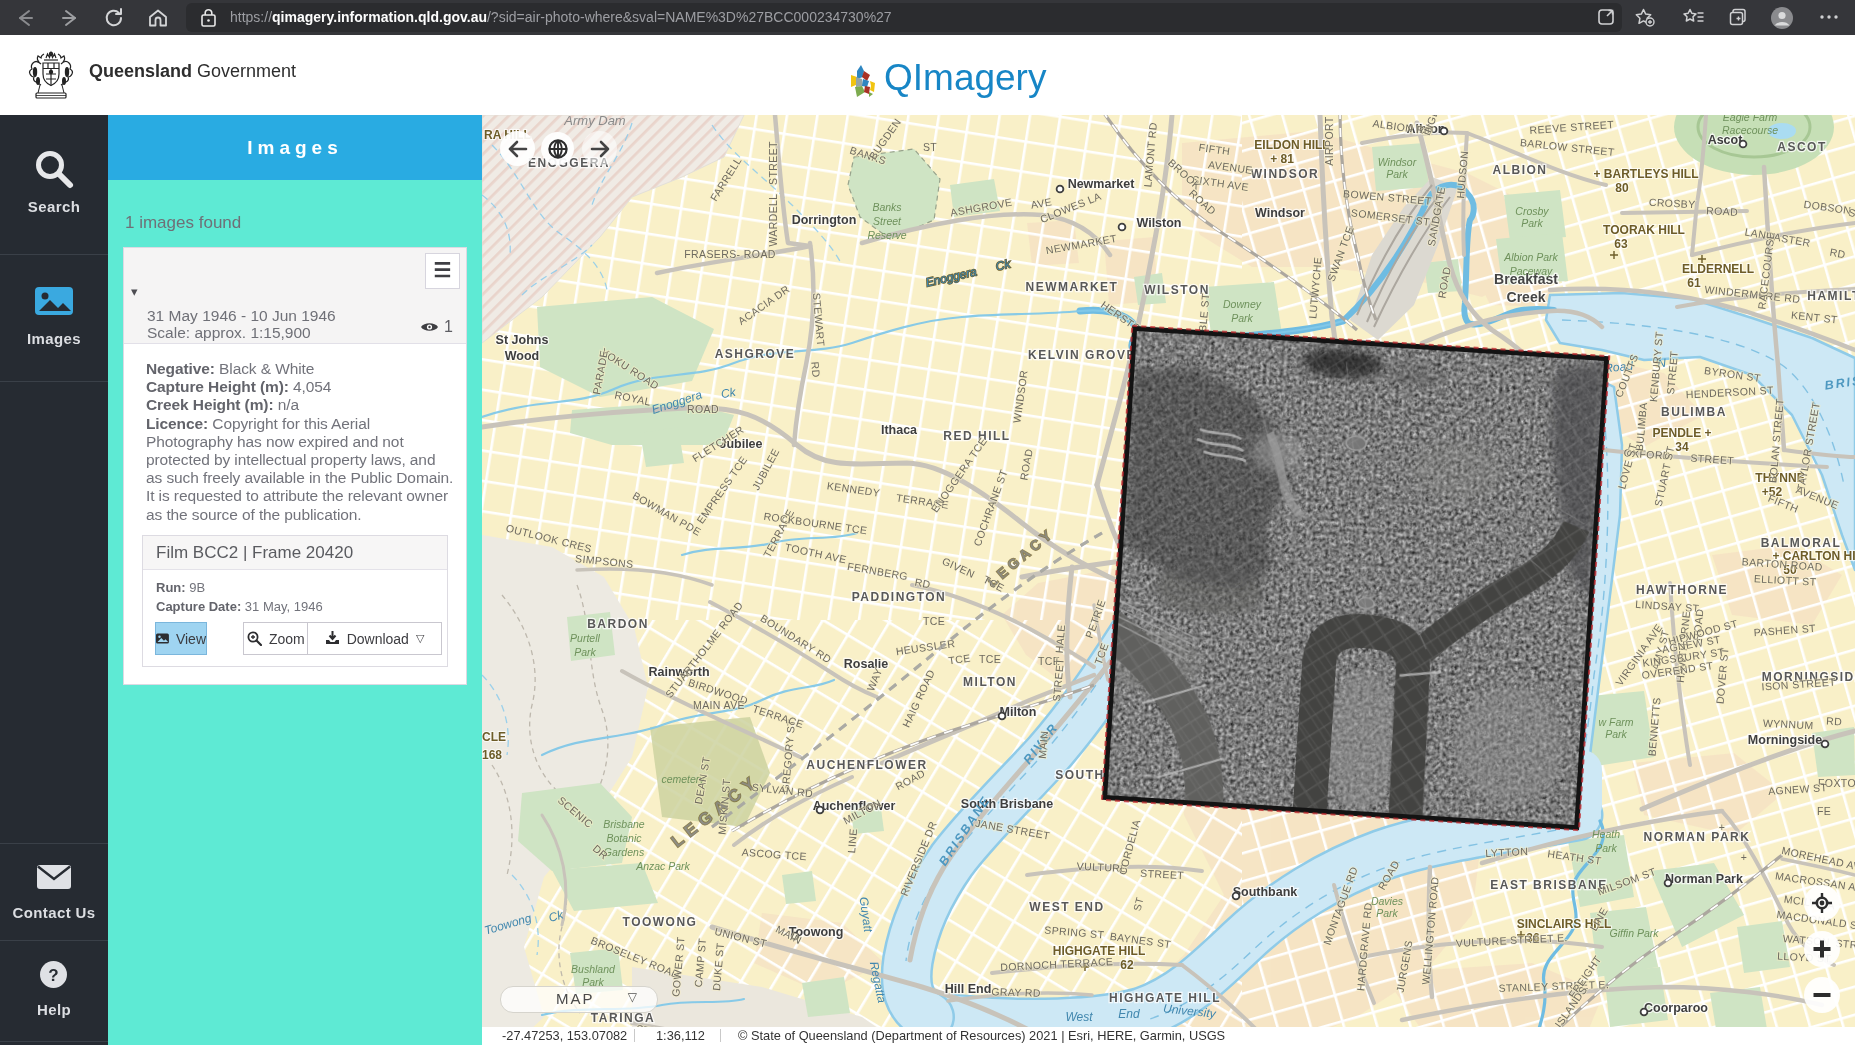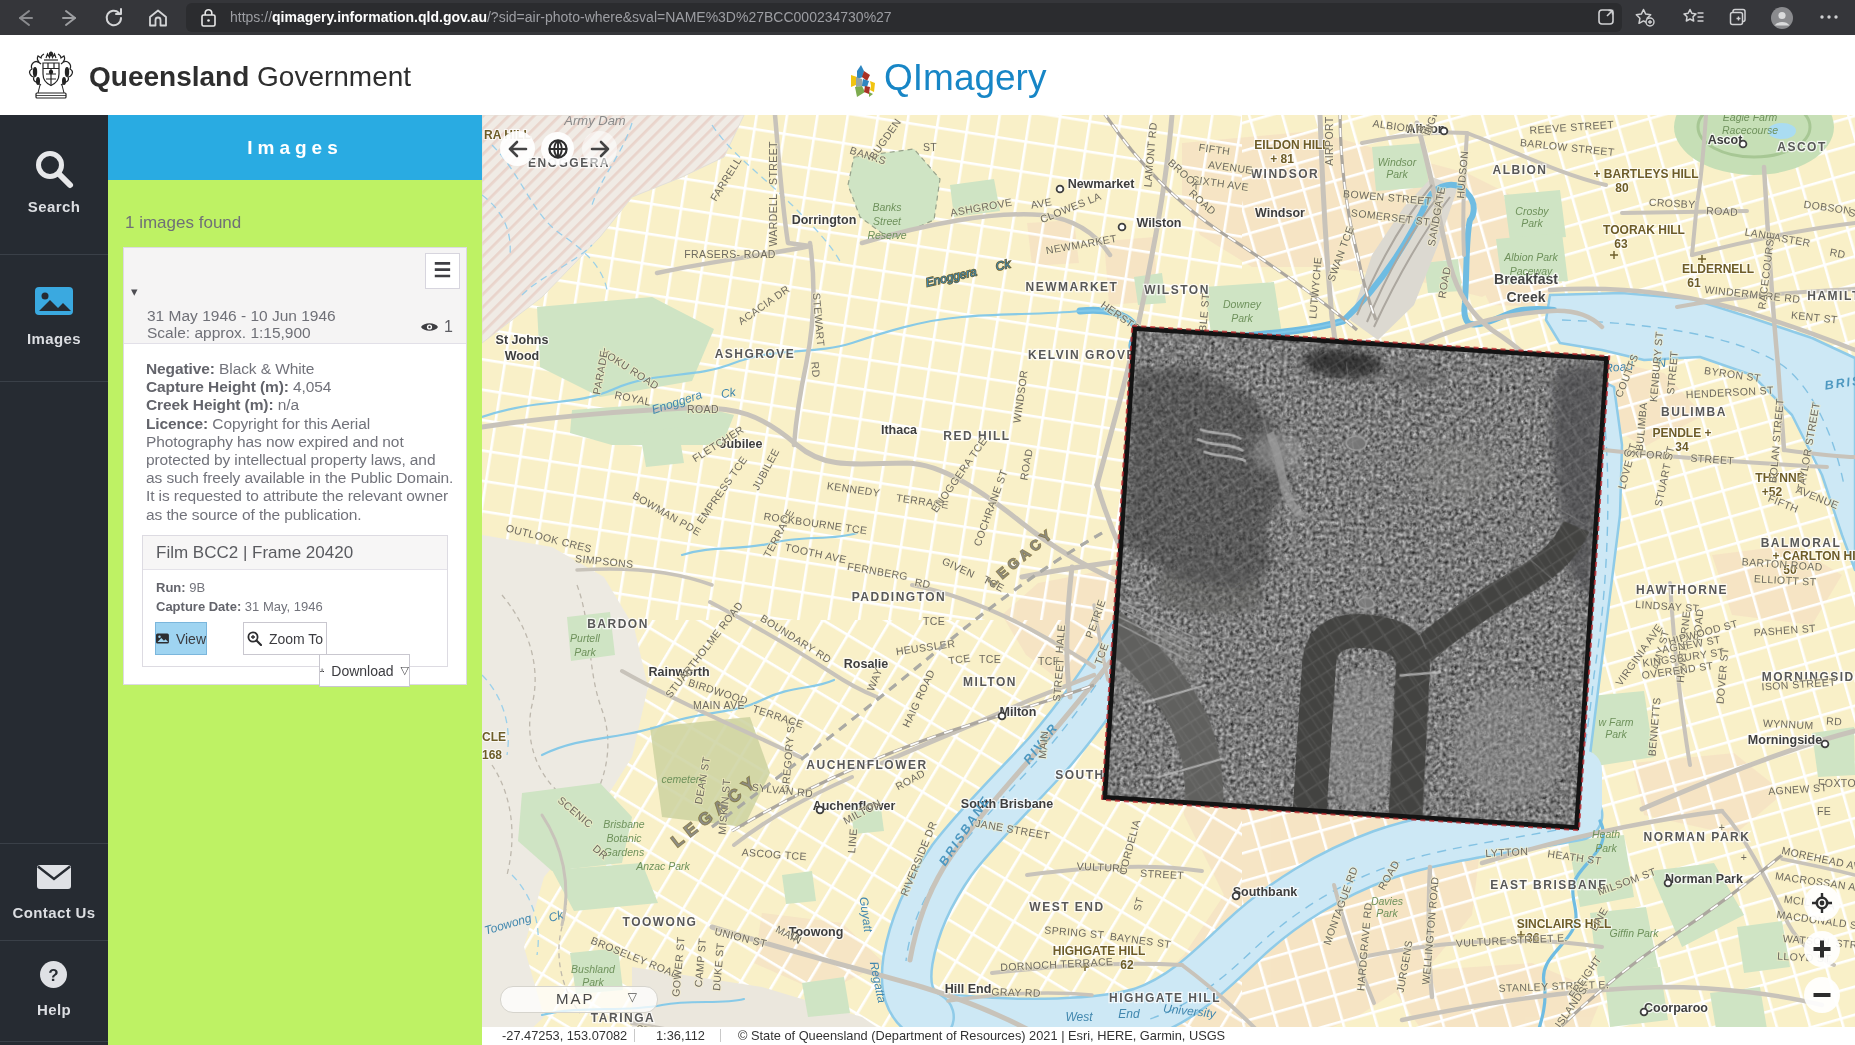--- a/index.html
+++ b/index.html
@@ -8,33 +8,33 @@
   .abs{position:absolute;}
   
   #chrome{left:0;top:0;width:1855px;height:35px;background:#35363a;}
   #urlbar{left:186px;top:3px;width:1436px;height:29px;background:#2b2c2f;border-radius:6px;}
   .navic{top:4px;width:28px;height:28px;color:#cfd0d2;}
   #urltext{left:230px;top:9px;font-size:14px;color:#9d9ea3;white-space:nowrap;letter-spacing:0px;}
   #urltext b{color:#fdfdfd;font-weight:bold;}
   
   #header{left:0;top:35px;width:1855px;height:80px;background:#ffffff;}
   #qglogo{left:27px;top:13px;}
-  #qgtext{left:89px;top:26px;font-size:28px;color:#2e2e2e;}
+  #qgtext{left:89px;top:26px;font-size:18px;color:#2e2e2e;}
   #qgtext b{font-weight:bold;}
   #qimlogo{left:851px;top:30px;}
   #qimtext{left:884px;top:22px;font-size:37px;color:#1786c6;}
   
   #sidebar{left:0;top:115px;width:108px;height:930px;background:#262b32;color:#e7e8ea;}
   .sbitem{position:absolute;width:108px;text-align:center;}
   .sbdiv{position:absolute;left:0;width:108px;height:1px;background:#3a4048;}
   .sblabel{font-size:15px;font-weight:bold;color:#dcdee2;letter-spacing:.4px;}
   
   #panelhead{left:108px;top:115px;width:374px;height:65px;background:#29abe2;
      color:#fff;font-size:19px;font-weight:bold;letter-spacing:5px;text-align:center;line-height:65px;}
-  #panel{left:108px;top:180px;width:374px;height:865px;background:#bef264;color:#6f7077;}
+  #panel{left:108px;top:180px;width:374px;height:865px;background:#5eead4;color:#6f7077;}
   #found{left:17px;top:33px;font-size:17px;color:#6f7077;}
   #card{left:15px;top:67px;width:342px;height:436px;background:#fff;border:1px solid #dcdae3;}
   #cardhead{position:absolute;left:0;top:0;width:100%;height:95px;background:#f5f4f4;border-bottom:1px solid #e2e0e8;}
   #cardtitle{position:absolute;left:22px;top:7px;width:292px;font-size:22px;color:#4d4d52;line-height:24px;}
   #caret1{position:absolute;left:7px;top:36px;font-size:13px;color:#4d4d52;}
   #hamb{position:absolute;right:6px;top:5px;width:33px;height:34px;background:#fff;border:1px solid #d7d5de;
         color:#3f3f44;font-size:20px;text-align:center;line-height:32px;font-weight:bold;}
   .cardsub{position:absolute;left:23px;font-size:15.5px;color:#6f7077;}
   #eye{position:absolute;right:27px;top:72px;}
   #eyenum{position:absolute;right:13px;top:70px;font-size:16px;color:#5d5d63;}
@@ -42,21 +42,21 @@
   #meta{position:absolute;left:22px;top:16px;width:308px;line-height:18.2px;letter-spacing:-0.1px;}
   #meta b{color:#63646b;}
   #filmcard{position:absolute;left:18px;top:191px;width:304px;height:130px;border:1px solid #dddbe2;background:#fff;}
   #filmhead{position:absolute;left:0;top:0;width:100%;height:33px;background:#f7f6f6;border-bottom:1px solid #e4e2e9;font-size:17px;color:#5a5b60;line-height:33px;text-indent:13px;}
   #filmmeta{position:absolute;left:13px;top:42px;line-height:19px;font-size:13px;}
   #filmmeta b{color:#63646b;}
   .btn{position:absolute;top:86px;height:33px;border:1px solid #c9c7cf;background:#fff;color:#3c3c40;
        font-size:14px;display:flex;align-items:center;justify-content:center;gap:7px;box-sizing:border-box;}
   #btnview{left:12px;width:52px;background:#9fd4f1;border-color:#7bb6dc;}
   #btnzoom{left:100px;width:84px;}
-  #btndl{left:176px;width:91px;margin-top:32px;}
+  #btndl{left:164px;width:135px;}
   
   #mapwrap{left:482px;top:115px;width:1373px;height:930px;background:#f8efc9;overflow:hidden;}
   
   #attrib{left:482px;top:1027px;width:1373px;height:18px;background:#fff;font-size:12.8px;color:#323232;}
   #attrib span{position:absolute;top:1px;}
   .vsep{position:absolute;top:2px;width:1px;height:13px;background:#c9c9c9;}
   
   .mapbtn{position:absolute;border-radius:50%;background:rgba(255,255,255,.92);
      display:flex;align-items:center;justify-content:center;}
   #mappill{left:500px;top:986px;width:156px;height:25px;background:rgba(255,255,255,.75);

